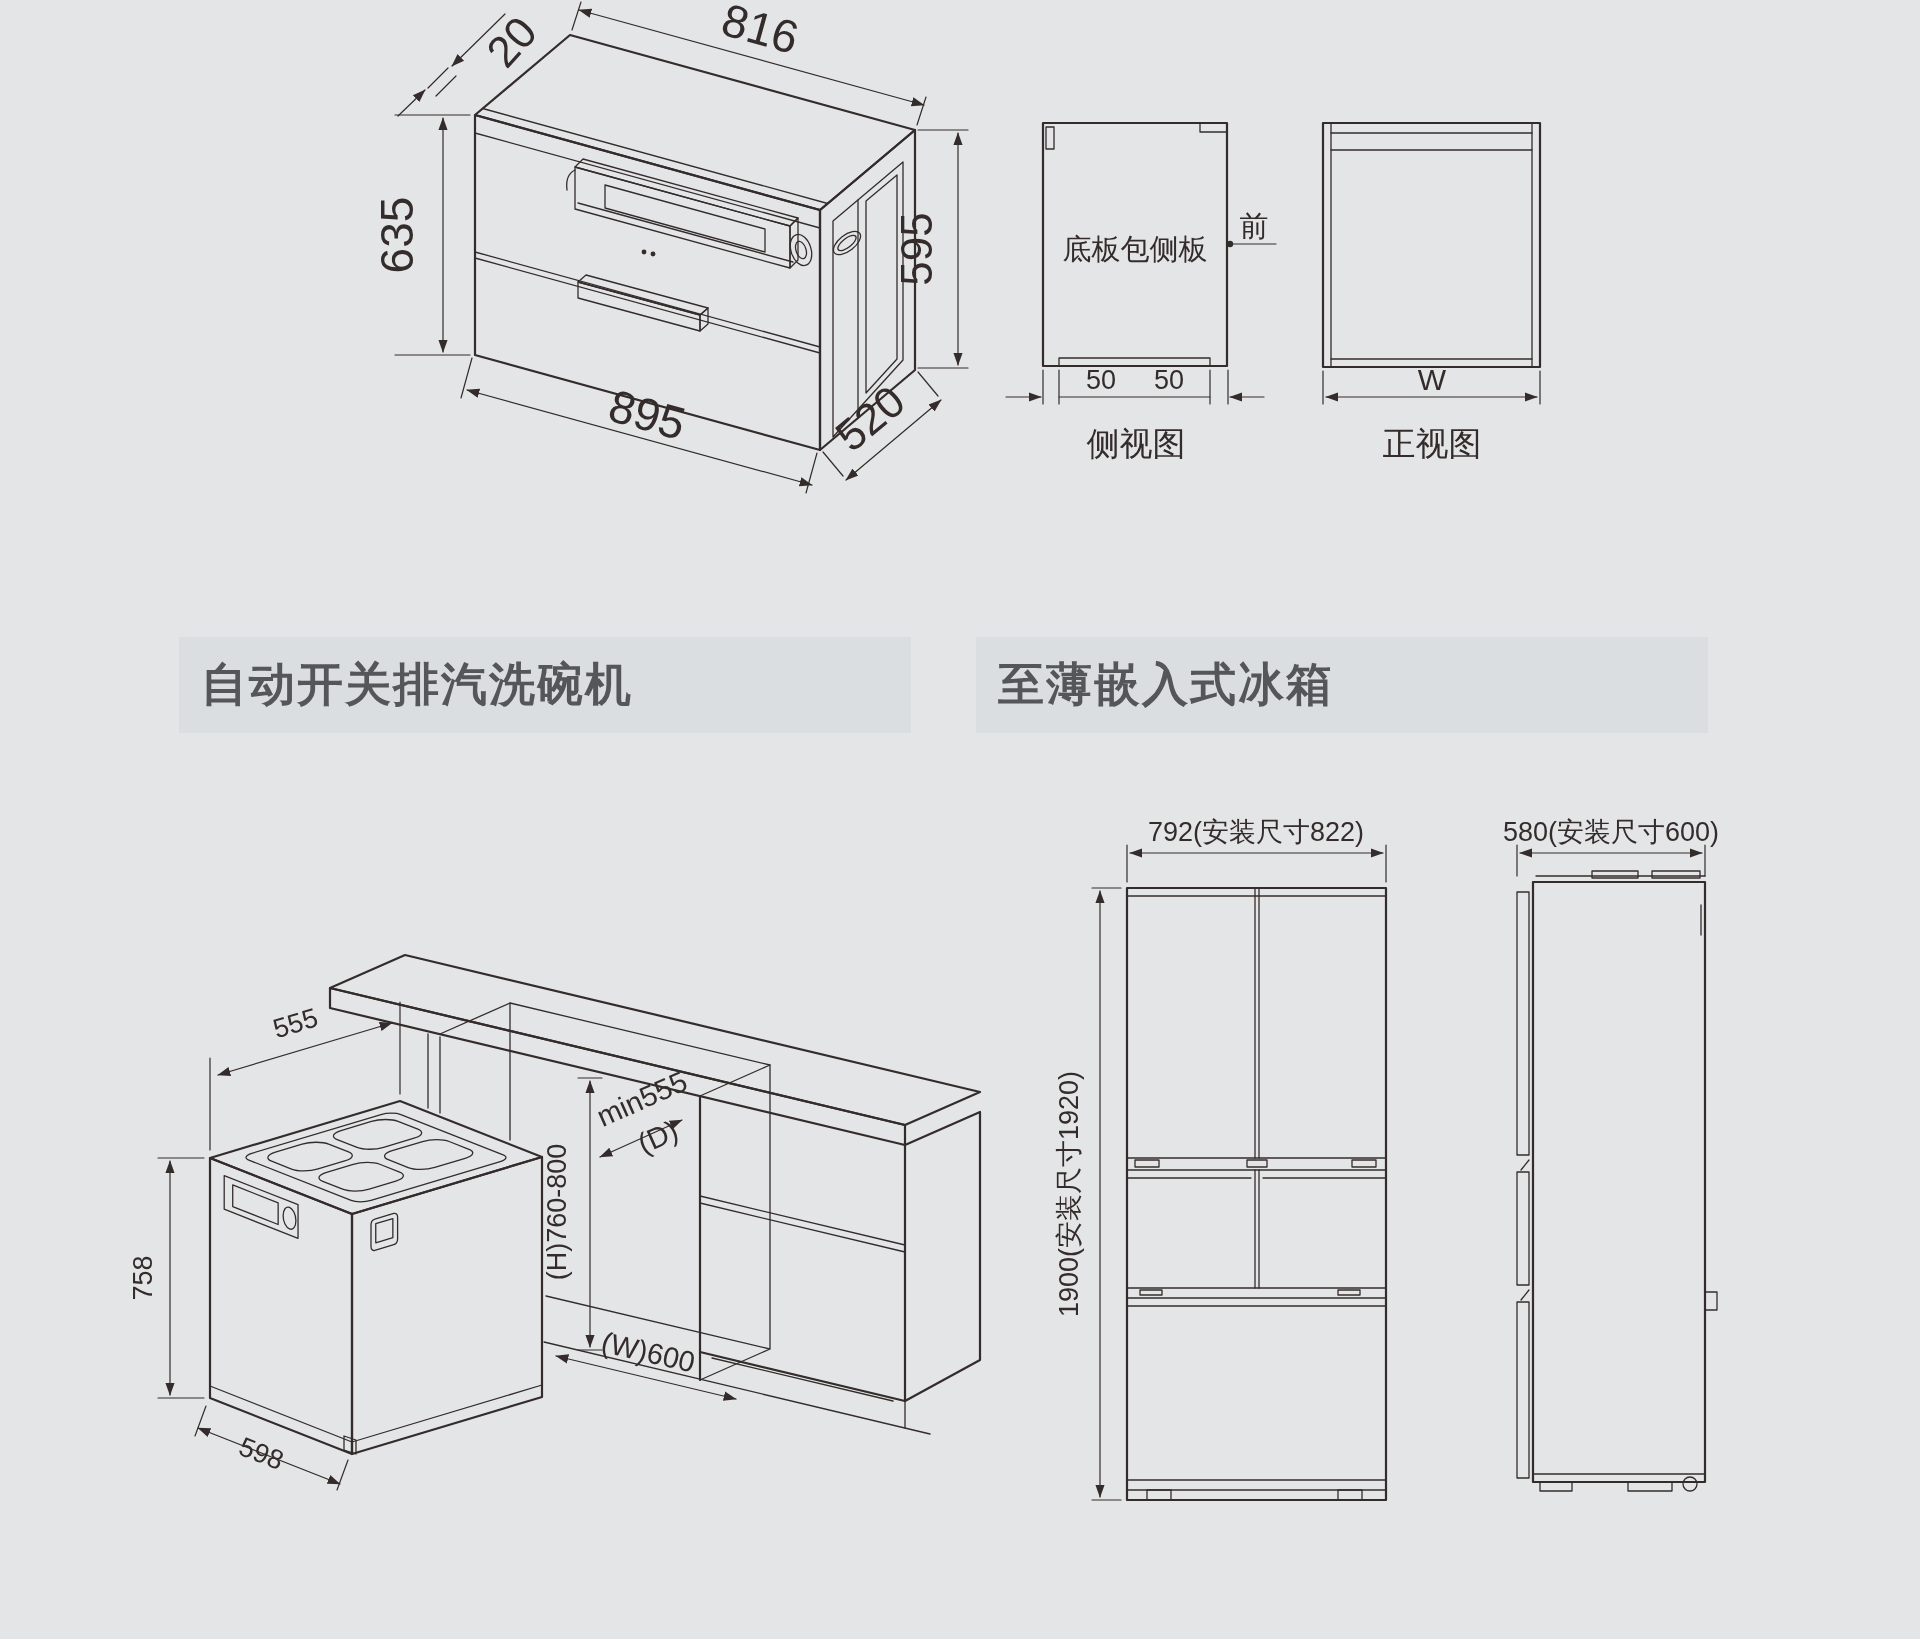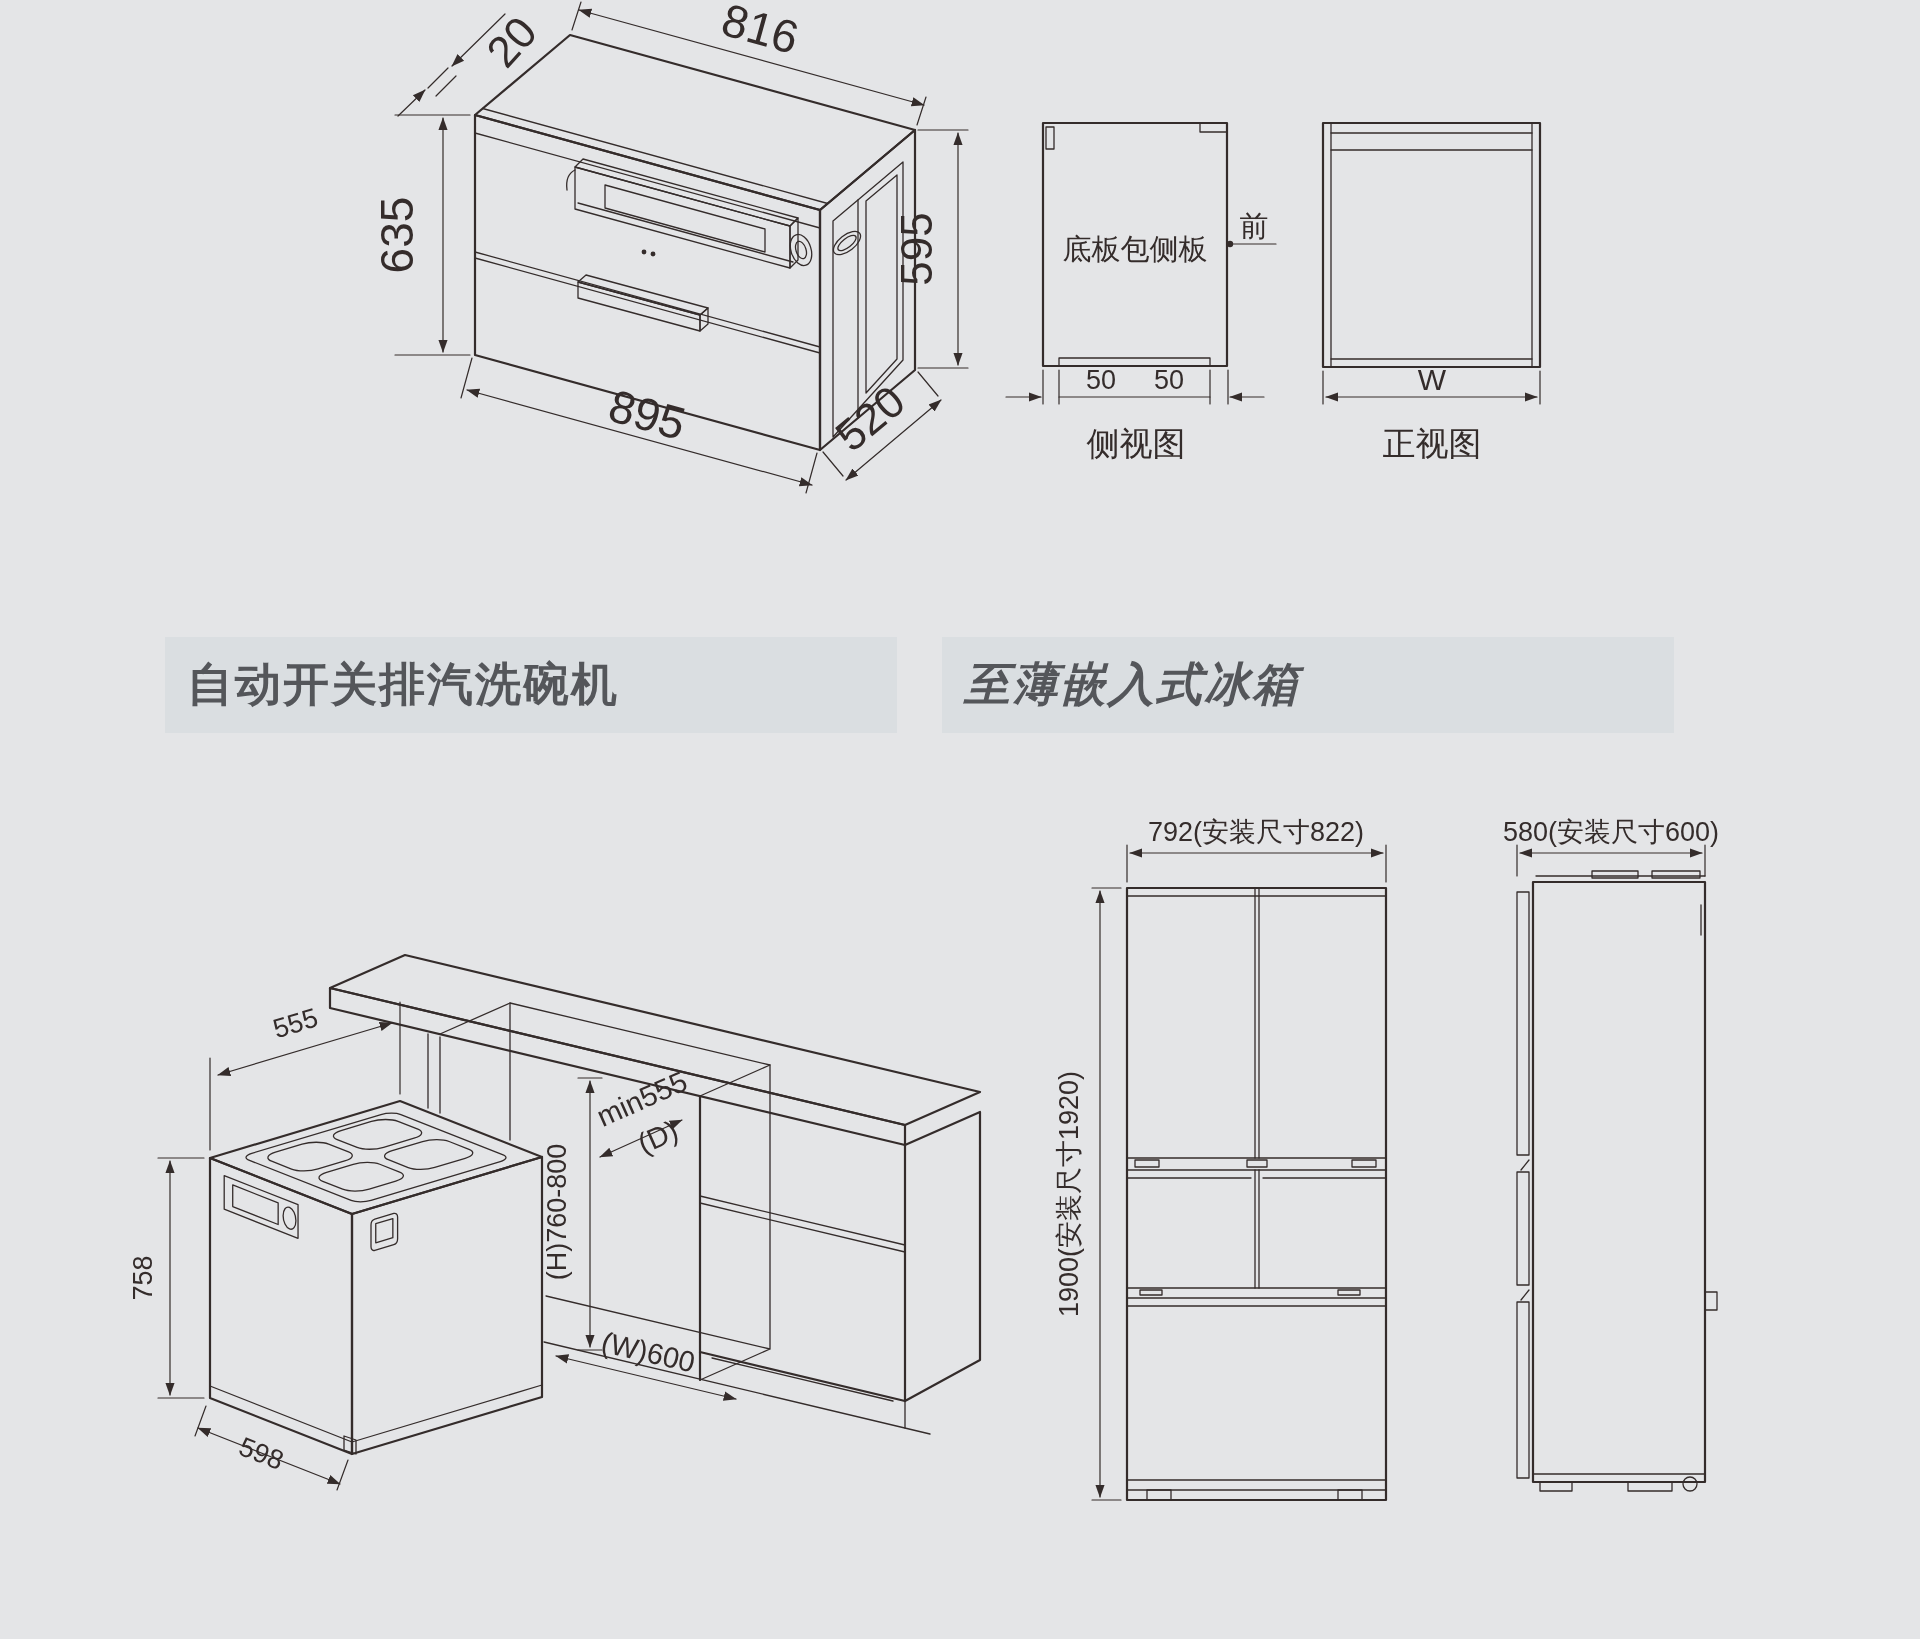--- a/index.html
+++ b/index.html
@@ -15,24 +15,24 @@
   .band{position:absolute;top:637px;height:96px;width:732px;background:#dadee1;
         display:flex;align-items:center;}
   .band-title{font-size:46px;font-weight:700;color:#54565a;letter-spacing:2px;
         padding-left:22px;white-space:nowrap;}
 </style>
 </head>
 <body>
 
 <div class="page">
 
-  <div class="band" style="left:165px;text-align:right;">
+  <div class="band" style="left:179px;text-align:right;">
     <span class="band-title">自动开关排汽洗碗机</span>
   </div>
-  <div class="band" style="left:942px;font-style:italic;">
+  <div class="band" style="left:976px;">
     <span class="band-title">至薄嵌入式冰箱</span>
   </div>
 
   <svg width="1920" height="1639" viewBox="0 0 1920 1639" style="position:absolute;left:0;top:0;">
     <defs>
       <marker id="arr" viewBox="0 0 10 10" refX="9.5" refY="5" markerWidth="13" markerHeight="13" orient="auto-start-reverse" markerUnits="userSpaceOnUse">
         <path d="M0,1.4 L10,5 L0,8.6 z" fill="#342c2b"></path>
       </marker>
     </defs>
 

